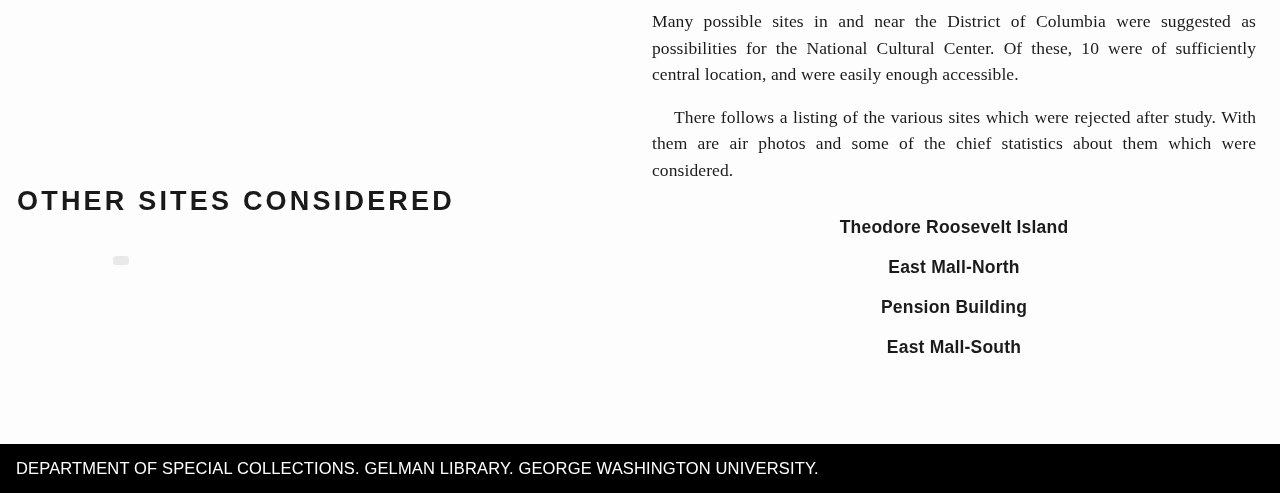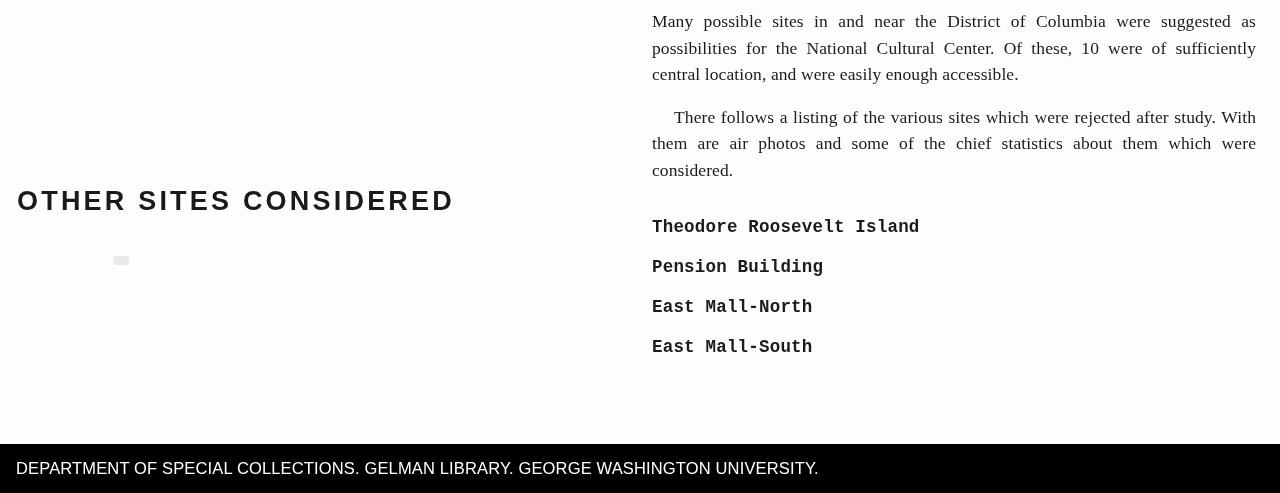--- a/index.html
+++ b/index.html
@@ -82,27 +82,28 @@
     margin-top: 16px;
   }
 
   .site-list {
     margin: 0;
     padding: 0;
     list-style: none;
     margin-top: 34px;
   }
   .site-list li {
-    font-family: Liberation Mono, monospace;
+    font-family: Liberation Sans, sans-serif;
     font-size: 17.5px;
     font-weight: 700;
     color: #1b1b1b;
     line-height: 20px;
     margin-bottom: 20px;
     letter-spacing: 0.2px;
+    text-align: center;
   }
 
   
   .footer-banner {
     position: absolute;
     left: 0;
     bottom: 0;
     width: 1280px;
     height: 49px;
     background: #000000;
@@ -128,22 +129,22 @@
     <div class="section-heading">OTHER SITES CONSIDERED</div>
     <div class="smudge"></div>
   </div>
 
   <div class="right-col">
     <p class="para first">Many possible sites in and near the District of Columbia were suggested as possibilities for the National Cultural Center. Of these, 10 were of sufficiently central location, and were easily enough accessible.</p>
     <p class="para indented">There follows a listing of the various sites which were rejected after study. With them are air photos and some of the chief statistics about them which were considered.</p>
 
     <ul class="site-list">
       <li>Theodore Roosevelt Island</li>
+      <li>East Mall-North</li>
       <li>Pension Building</li>
-      <li>East Mall-North</li>
       <li>East Mall-South</li>
     </ul>
   </div>
 
   <div class="footer-banner">
     <span class="footer-text">DEPARTMENT OF SPECIAL COLLECTIONS. GELMAN LIBRARY. GEORGE WASHINGTON UNIVERSITY.</span>
   </div>
 
 </div>
 

